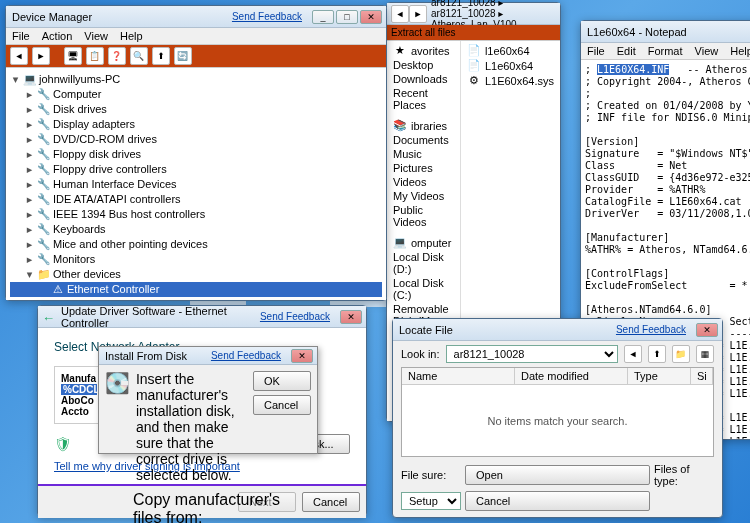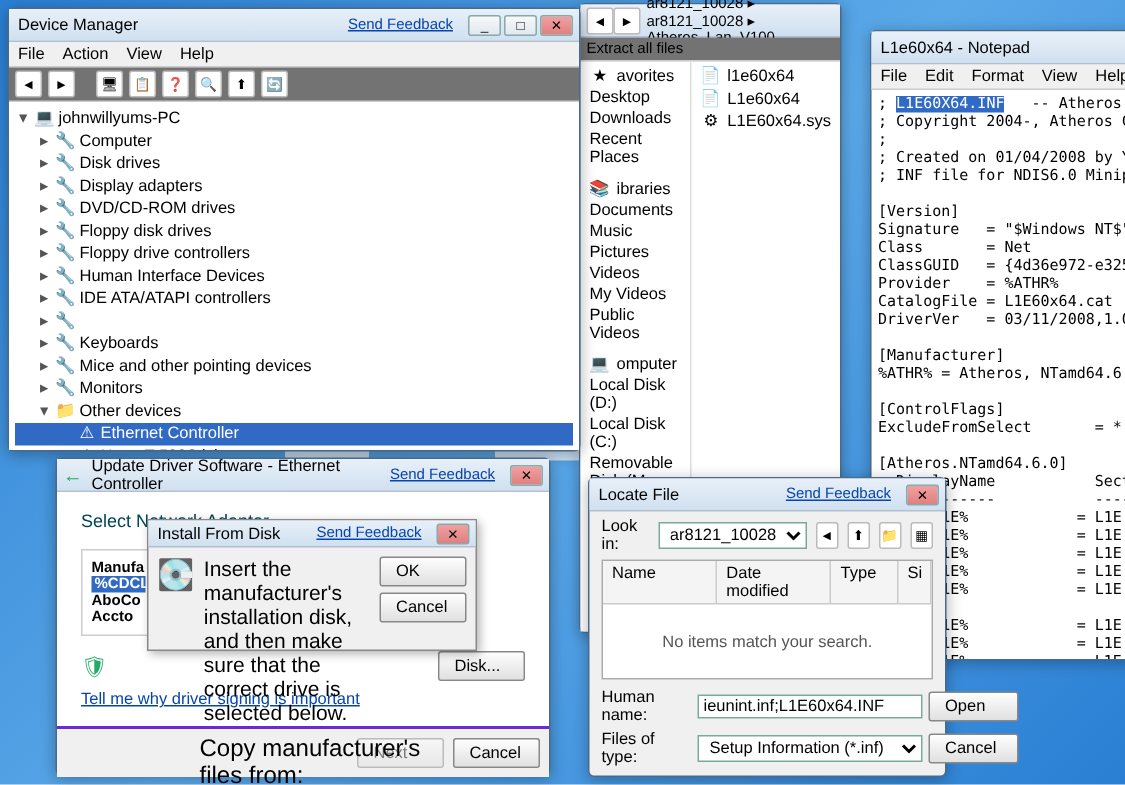--- a/index.html
+++ b/index.html
@@ -27,21 +27,21 @@
   .win-btn {
     width: 22px; height: 14px; border: 1px solid #8aa;
     background: linear-gradient(#f8f8f8,#e0e8f0);
     border-radius: 2px; font-size: 9px;
     display: flex; align-items: center; justify-content: center;
     cursor: pointer;
   }
   .win-btn.close { background: linear-gradient(#f0a0a0,#e08080); }
   .feedback { color: #0645ad; text-decoration: underline; margin-right: 10px; font-size: 10px; }
   .menubar { background:#f0f0f0; padding:2px 6px; font-size:11px; display:flex; gap:12px; border-bottom:1px solid #ccc;}
-  .toolbar { background:#737373; padding:2px 4px; display:flex; align-items:center; gap:4px; border-bottom:1px solid #ccc; }
+  .toolbar { background:#c2410c; padding:2px 4px; display:flex; align-items:center; gap:4px; border-bottom:1px solid #ccc; }
   .tb-btn { width:18px; height:18px; border:1px solid #bbb; background:#fff; border-radius:2px; font-size:9px; display:flex;align-items:center;justify-content:center;}
   .pane { flex:1; background:#fff; overflow:auto; padding:4px; }
   .tree { line-height:15px; font-size:11px; }
   .tree-item { display:flex; align-items:center; white-space:nowrap; }
   .tree-item .exp { width:11px; text-align:center; color:#555; }
   .tree-item .icon { width:14px; margin:0 2px; text-align:center; }
   .sel { background:#316ac5; color:#fff; }
   .i1{padding-left:14px}.i2{padding-left:28px}
   
   .wiz-body { background:#fff; flex:1; padding:12px 16px; font-size:11px; }
@@ -287,20 +287,21 @@
             <span>Human Interface Devices</span>
           </div>
           <div class="tree-item i1">
             <span class="exp">▸</span>
             <span class="icon">🔧</span>
             <span>IDE ATA/ATAPI controllers</span>
           </div>
           <div class="tree-item i1">
             <span class="exp">▸</span>
             <span class="icon">🔧</span>
+            <span>IEEE 1394 Bus host controllers</span>
           </div>
           <div class="tree-item i1">
             <span class="exp">▸</span>
             <span class="icon">🔧</span>
             <span>Keyboards</span>
           </div>
           <div class="tree-item i1">
             <span class="exp">▸</span>
             <span class="icon">🔧</span>
             <span>Mice and other pointing devices</span>
@@ -358,21 +359,21 @@
     </div>
     <div style="margin-top:6px;">
       <a class="link">Tell me why driver signing is important</a>
     </div>
   </div>
   <div class="wiz-footer">
     <span class="btn" style="opacity:.5">Next</span>
     <span class="btn">Cancel</span>
   </div>
 
-  <div class="dialog-inner" style="left:60px; top:40px; width:220px; height:88px;">
+  <div class="dialog-inner" style="left:60px; top:40px; width:220px; height:108px;">
     <div class="titlebar" style="height:18px;">
       <span class="title">Install From Disk</span>
       <a class="feedback">Send Feedback</a>
       <div class="win-controls">
           <div class="win-btn close">✕</div>
         </div>
     </div>
     <div style="padding:6px; display:flex; gap:6px;">
       <span style="font-size:20px">💽</span>
       <div style="flex:1; font-size:14px;">Insert the manufacturer's installation disk, and then make sure that the correct drive is selected below.</div>
@@ -384,21 +385,21 @@
     <div style="padding:2px 8px 6px 34px;">
       <div style="font-size:16px; margin-bottom:20px;">Copy manufacturer's files from:</div>
       <div style="display:flex; gap:4px;">
         <select style="flex:1;"><option>A:\</option></select>
         <span class="btn">Browse...</span>
       </div>
     </div>
   </div>
 </div>
 
-<div class="window" style="left:392px; top:318px; width:239px; height:200px;">
+<div class="window" style="left:392px; top:318px; width:331px; height:200px;">
   <div class="titlebar">
     <span class="title">Locate File</span>
     <a class="feedback">Send Feedback</a>
     <div class="win-controls">
         <div class="win-btn close">✕</div>
       </div>
   </div>
   <div style="padding:4px 8px; display:flex; align-items:center; gap:6px;">
     <span>Look in:</span>
     <select style="flex:1;"><option>ar8121_10028</option></select>
@@ -410,20 +411,19 @@
   <div style="flex:1; margin:0 8px; border:1px solid #aaa; background:#fff; display:flex; flex-direction:column;">
     <div class="file-list-header">
       <span style="flex:2">Name</span>
       <span style="flex:2">Date modified</span>
       <span style="flex:1">Type</span>
       <span style="width:22px">Si</span>
     </div>
     <div style="flex:1; display:flex; align-items:center; justify-content:center; color:#555;">No items match your search.</div>
   </div>
   <div style="padding:6px 8px; display:grid; grid-template-columns:60px 1fr 60px; gap:4px; align-items:center;">
-    <span>Human name:</span>
-    <input type="text" value="ieunint.inf;L1E60x64.INF" style="">
+    <span>File sure:</span>
     <span class="btn">Open</span>
     <span>Files of type:</span>
     <select><option>Setup Information (*.inf)</option></select>
     <span class="btn">Cancel</span>
   </div>
 </div>
 
 </body></html>

